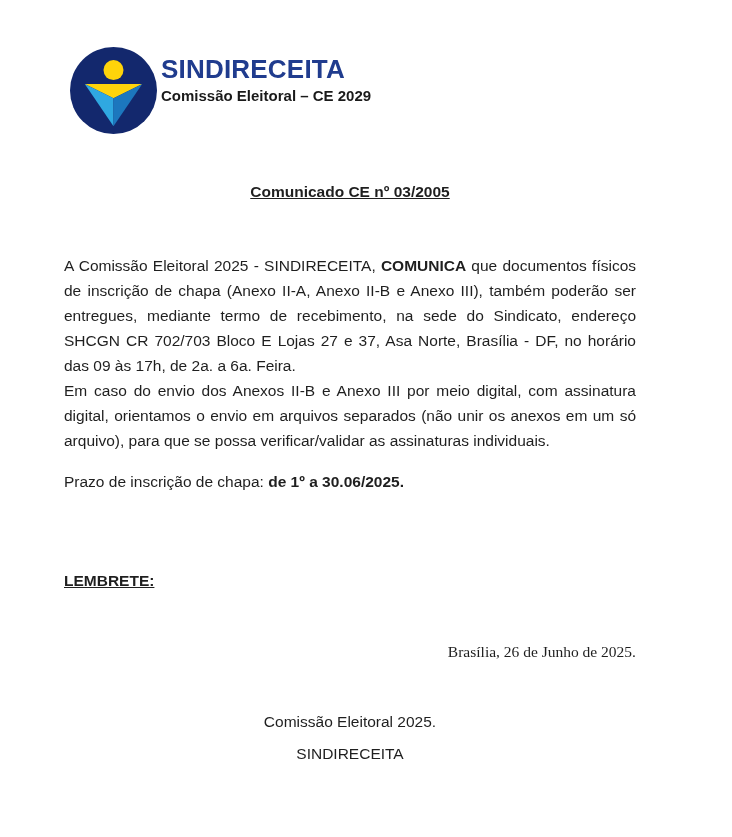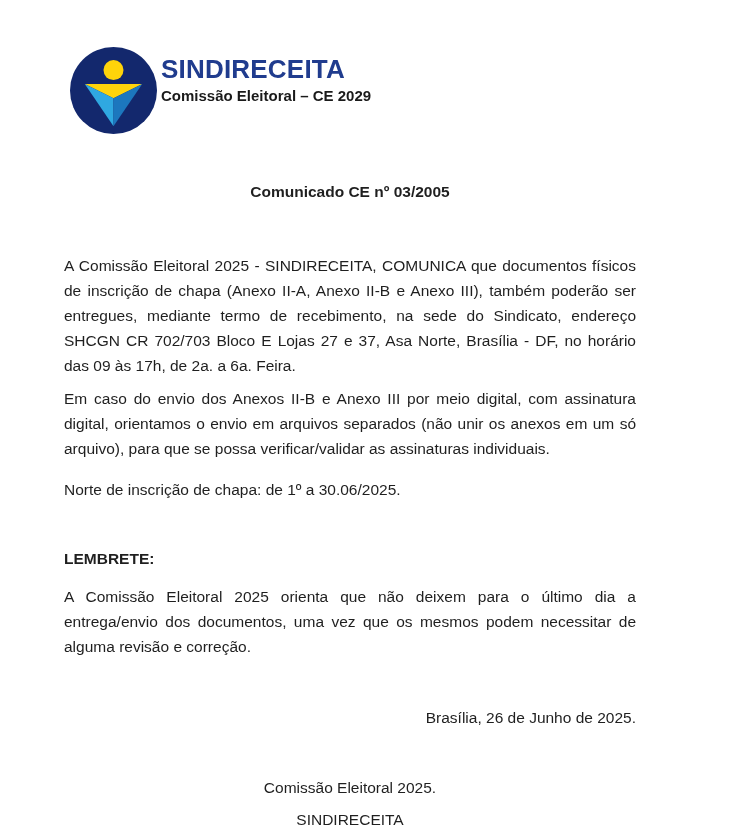--- a/index.html
+++ b/index.html
@@ -54,39 +54,41 @@
     line-height: 18px;
     margin-top: 5px;
     color: #1a1a1a;
   }
   .doc-title {
     margin: 48px 0 0 0;
     text-align: center;
     font-size: 15.5px;
     font-weight: bold;
     line-height: 20px;
+    text-decoration: underline;
   }
   .para {
     font-size: 15.5px;
     line-height: 25px;
     margin: 0;
   }
   .justify { text-align: justify; }
   .p1 { margin-top: 51px; }
-  .p2 { margin-top: 8px; }
+  .p2 { }
   .deadline { margin-top: 16px; }
   .reminder-h {
-    margin-top: 44px;
+    margin-top: 74px;
     font-weight: bold;
+    text-decoration: underline;
   }
   .reminder-p { margin-top: 13px; }
-  .date-line { margin-top: 46px; text-align: right; }
+  .date-line { margin-top: 46px; text-align: right; font-family: Liberation Serif, serif; }
   .sig1 { margin-top: 45px; text-align: center; }
   .sig2 { margin-top: 7px; text-align: center; }
-  b, strong { font-weight: normal; }
+  b, strong { font-weight: bold; }
 </style>
 </head>
 <body>
 
 <div class="page">
 
   <header class="letterhead">
     <div class="logo-mark">
       <svg viewBox="0 0 100 100" xmlns="http://www.w3.org/2000/svg">
         <circle cx="50" cy="50" r="50" fill="#13286D"></circle>
@@ -102,25 +104,24 @@
     </div>
   </header>
 
   <main>
     <h1 class="doc-title">Comunicado CE nº 03/2005</h1>
 
     <p class="para justify p1"><span>A Comissão Eleitoral 2025 - SINDIRECEITA, </span><strong>COMUNICA</strong><span> que documentos físicos de inscrição de chapa (Anexo II-A, Anexo II-B e Anexo III), também poderão ser entregues, mediante termo de recebimento, na sede do Sindicato, endereço SHCGN CR 702/703 Bloco E Lojas 27 e 37, Asa Norte, Brasília - DF, no horário das 09 às 17h, de 2a. a 6a. Feira.</span></p>
 
     <p class="para justify p2">Em caso do envio dos Anexos II-B e Anexo III por meio digital, com assinatura digital, orientamos o envio em arquivos separados (não unir os anexos em um só arquivo), para que se possa verificar/validar as assinaturas individuais.</p>
 
-    <p class="para deadline"><span>Norte de inscrição de chapa: </span><strong>de 1º a 30.06/2025.</strong></p>
+    <p class="para deadline"><span>Prazo de inscrição de chapa: </span><strong>de 1º a 30.06/2025.</strong></p>
 
     <p class="para reminder-h">LEMBRETE:</p>
 
-    <p class="para justify reminder-p">A Comissão Eleitoral 2025 orienta que não deixem para o último dia a entrega/envio dos documentos, uma vez que os mesmos podem necessitar de alguma revisão e correção.</p>
 
     <p class="para date-line">Brasília, 26 de Junho de 2025.</p>
 
     <p class="para sig1">Comissão Eleitoral 2025.</p>
     <p class="para sig2">SINDIRECEITA</p>
   </main>
 
 </div>
 
 </body></html>

